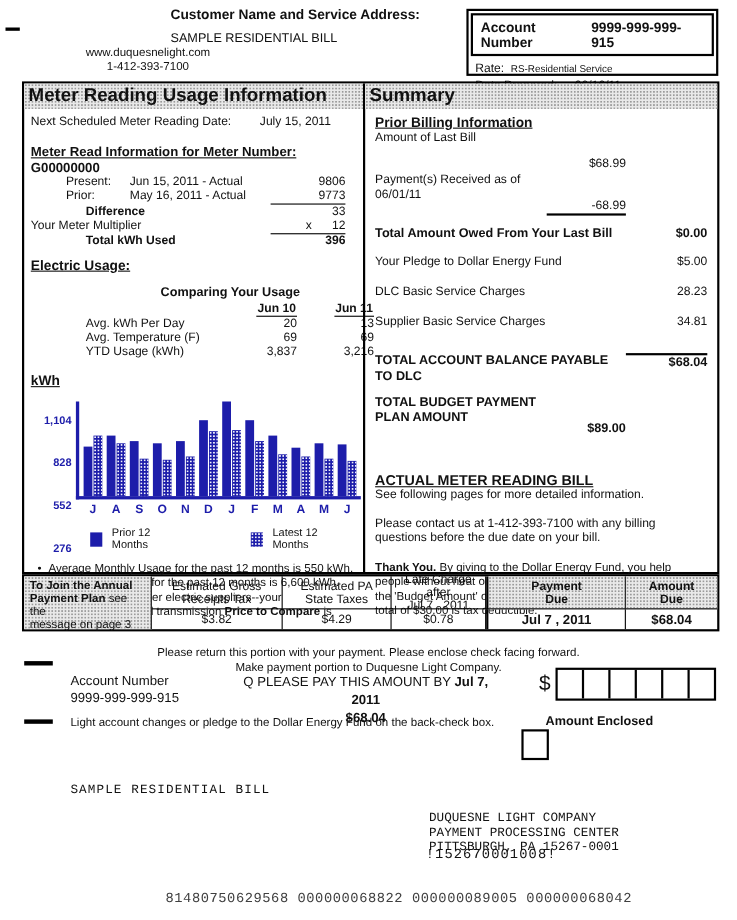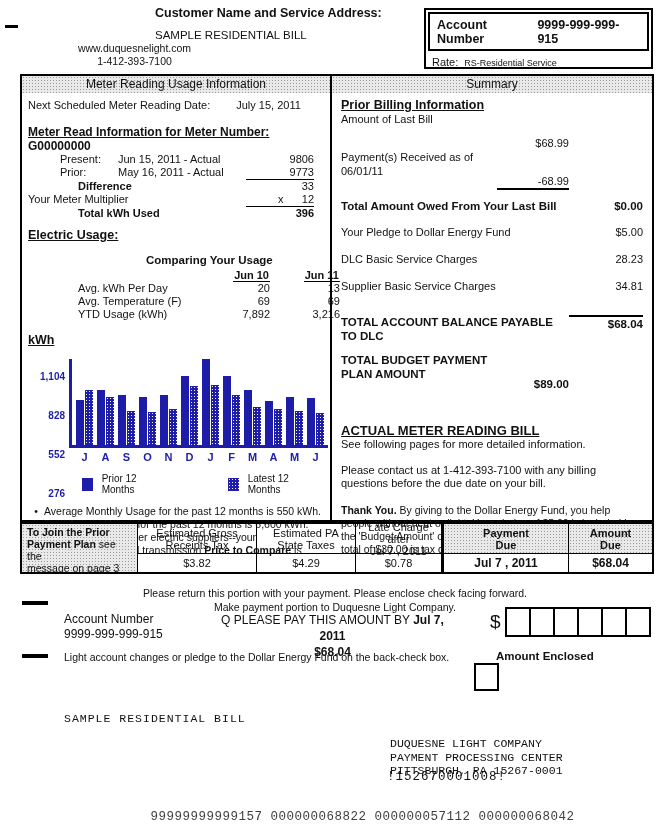--- a/index.html
+++ b/index.html
@@ -26,21 +26,21 @@
   .acct-rate{padding:3px 6px 0;font-size:11px;}
   .acct-rate .small{font-size:9px;margin-left:6px;}
   .acct-date{padding:4px 6px 2px;font-size:11px;}
   .acct-date .val{margin-left:16px;}
 
   
   .panels{position:absolute;left:20px;top:74px;width:634px;height:448px;border:2px solid #000;
           box-sizing:border-box;display:flex;}
   .left-panel{width:308px;box-sizing:border-box;}
   .right-panel{flex:1;border-left:2px solid #000;box-sizing:border-box;}
-  .panel-header{font-weight:normal;font-size:12px;padding:1px 4px 2px;text-align:center;}
+  .panel-header{font-weight:bold;font-size:17px;padding:1px 4px 2px;}
   .lp-content{padding:4px 8px 0 6px;font-size:11px;}
 
   .next-line{display:flex;margin-top:2px;}
   .next-line .val{margin-left:26px;}
   .meter-heading{margin-top:14px;font-size:12px;font-weight:bold;}
   .mrow{display:flex;line-height:13px;padding-right:8px;}
   .mrow .lbl{width:58px;}
   .mrow .num{margin-left:auto;width:68px;text-align:right;white-space:pre;}
   .ind1{margin-left:32px;}
   .ind2{margin-left:50px;}
@@ -201,21 +201,21 @@
           <div></div>
           <div class="hcell b"><span>Jun 10</span></div>
           <div class="hcell b"><span>Jun 11</span></div>
           <div>Avg. kWh Per Day</div>
           <div class="v">20</div>
           <div class="v">13</div>
           <div>Avg. Temperature (F)</div>
           <div class="v">69</div>
           <div class="v">69</div>
           <div>YTD Usage (kWh)</div>
-          <div class="v">7,892</div>
+          <div class="v">3,837</div>
           <div class="v">3,216</div>
         </div>
 
         <div class="kwh-label b u">kWh</div>
 
         <div class="chart-area">
           <div class="chart-flex">
             <div class="yaxis">
                 <div class="ytick">1,104</div>
                 <div class="ytick">828</div>
@@ -379,21 +379,21 @@
     </div>
     <div class="cell hcell">
       <div>Late Charge after</div>
         <div>Jul 7 , 2011</div>
     </div>
     <div class="cell hcell dotted b thick-left">
       <div>Payment</div>
         <div>Due</div>
     </div>
     <div class="cell dotted budget-cell">
-      <div class="b">To Join the Prior</div>
+      <div class="b">To Join the Annual</div>
       <div><span class="b">Payment Plan</span><span> see the</span></div>
       <div>message on page 3</div>
     </div>
     <div class="cell hcell dotted b last">
       <div>Amount</div>
         <div>Due</div>
     </div>
     <div class="cell">$3.82</div>
     <div class="cell">$4.29</div>
     <div class="cell">$0.78</div>
@@ -437,15 +437,15 @@
 
   <div class="sample-bottom mono">SAMPLE RESIDENTIAL BILL</div>
 
   <div class="company-block mono">
     <div>DUQUESNE LIGHT COMPANY</div>
     <div>PAYMENT PROCESSING CENTER</div>
     <div>PITTSBURGH, PA 15267-0001</div>
   </div>
 
   <div class="scanline mono">!152670001008!</div>
-  <div class="bottom-numbers mono">99999999999157 000000068822 000000057112 000000068042</div>
+  <div class="bottom-numbers mono">81480750629568 000000068822 000000089005 000000068042</div>
 
 </div>
 
 </body></html>

